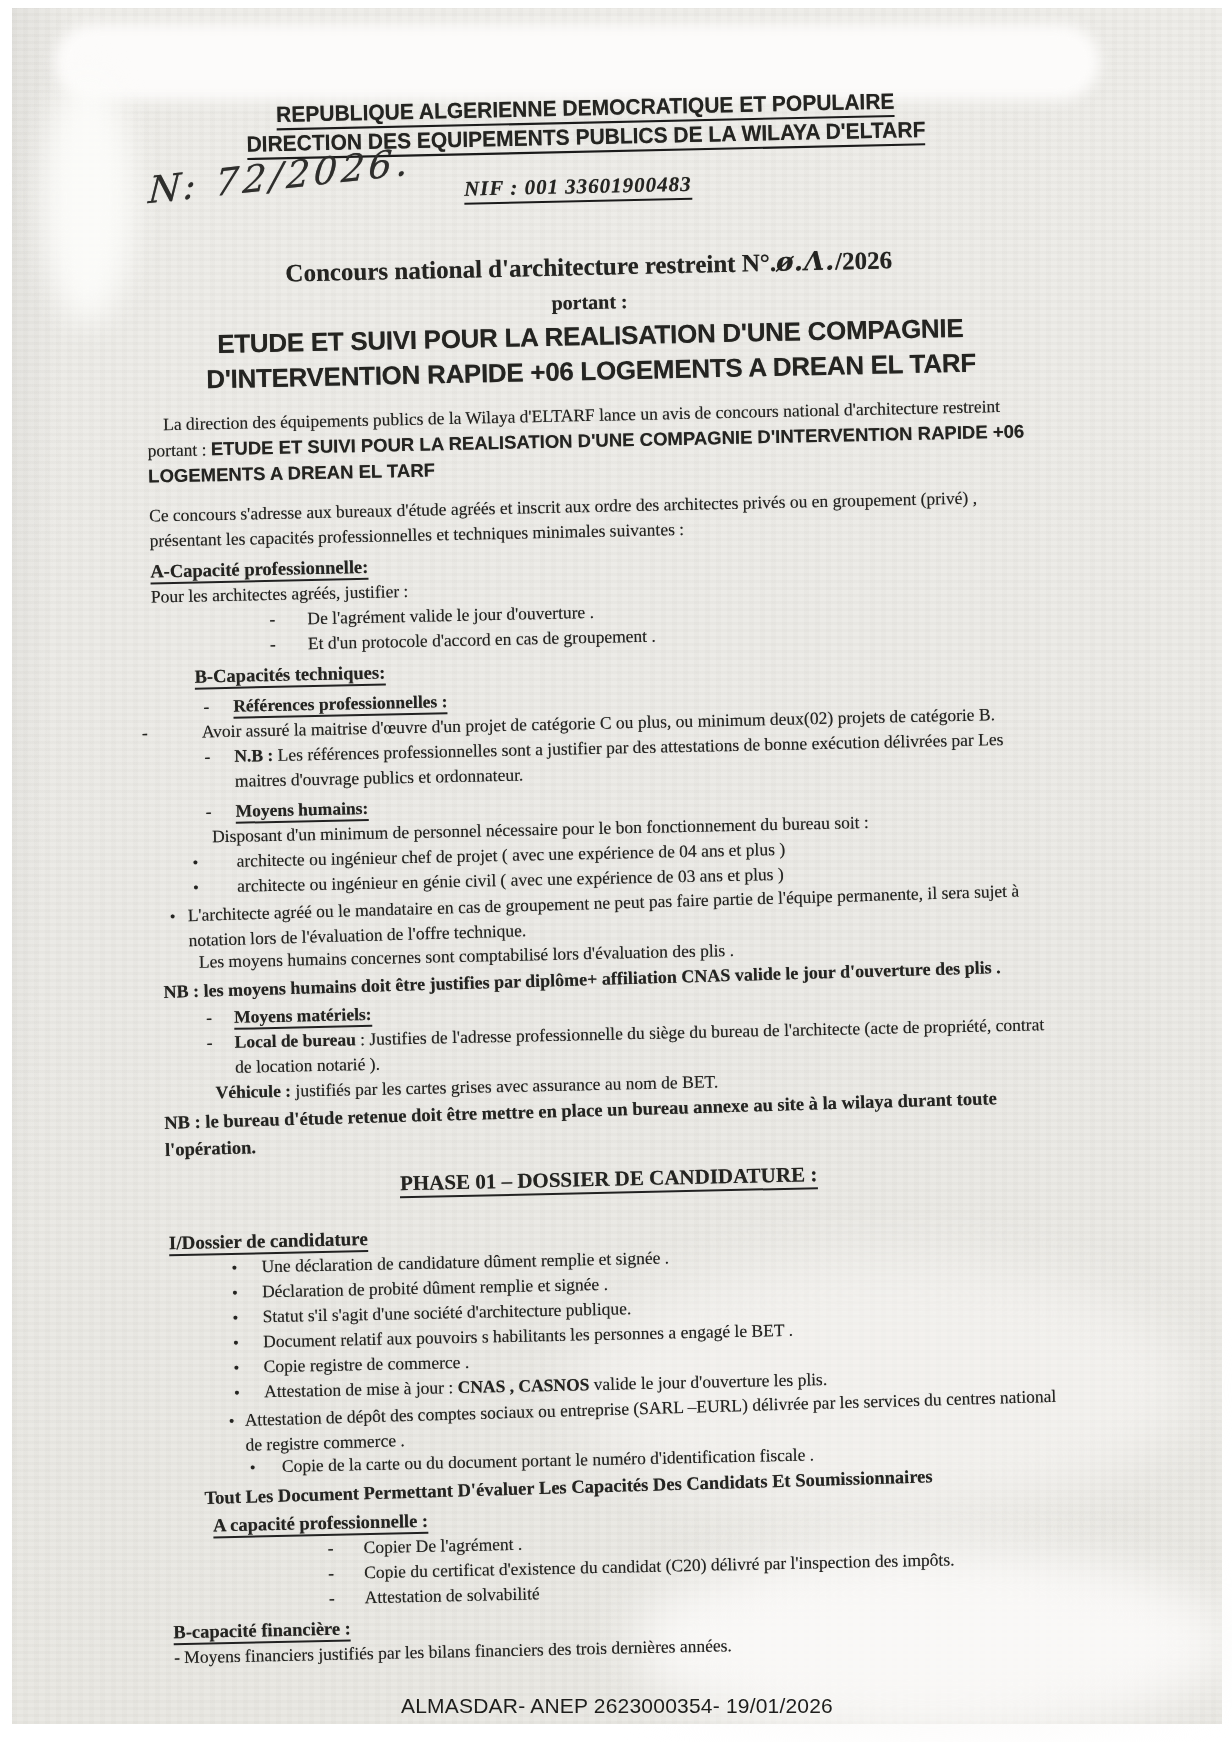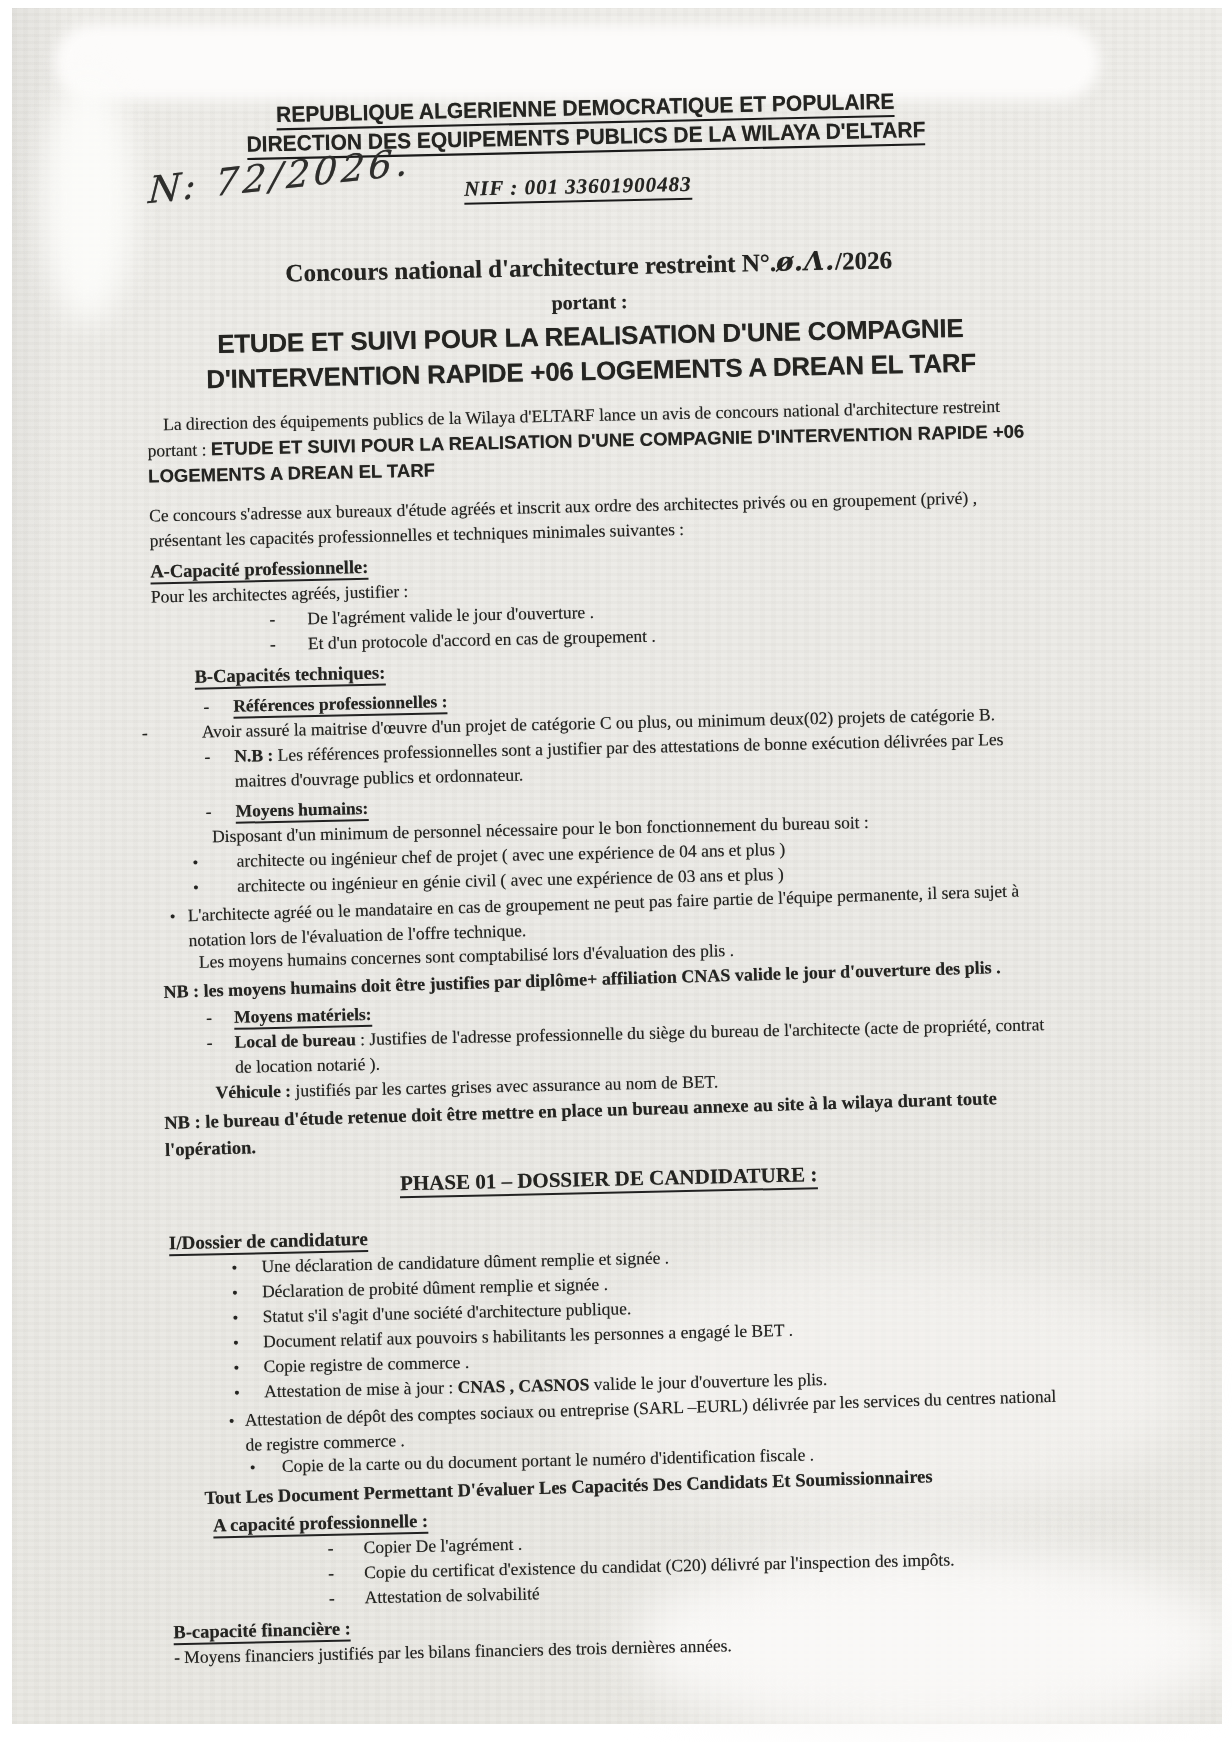--- a/index.html
+++ b/index.html
@@ -215,13 +215,14 @@
       </div>
     <div class="li inQ">
         <span class="mk mkd"></span>
         <span class="tx">Attestation de solvabilité</span>
       </div>
     <div class="sec capB"><span class="u">B-capacité financière :</span></div>
     <div class="finline">- Moyens financiers justifiés par les bilans financiers des trois dernières années.</div>
 
   </div>
 
+  <div class="footer">ALMASDAR- ANEP 2623000354- 19/01/2026</div>
 </div>
 
 </body></html>

